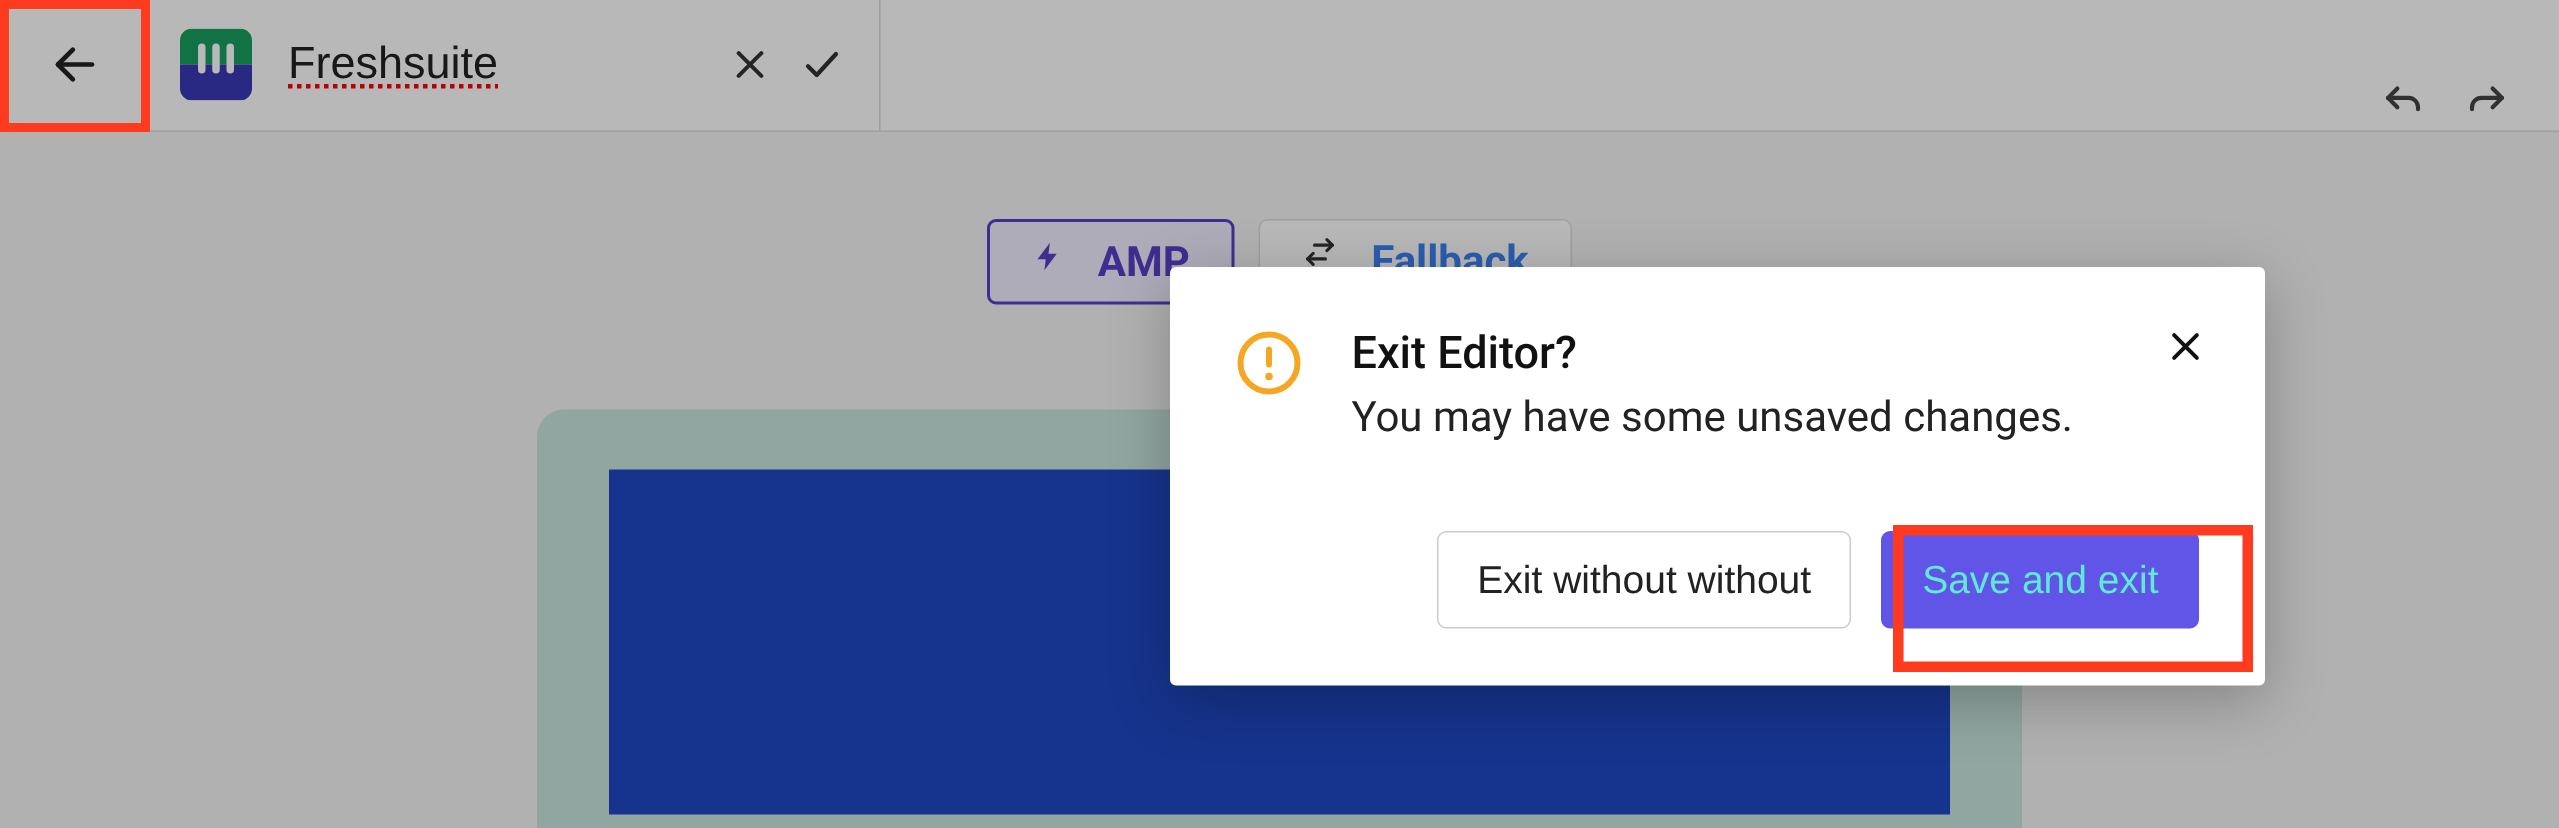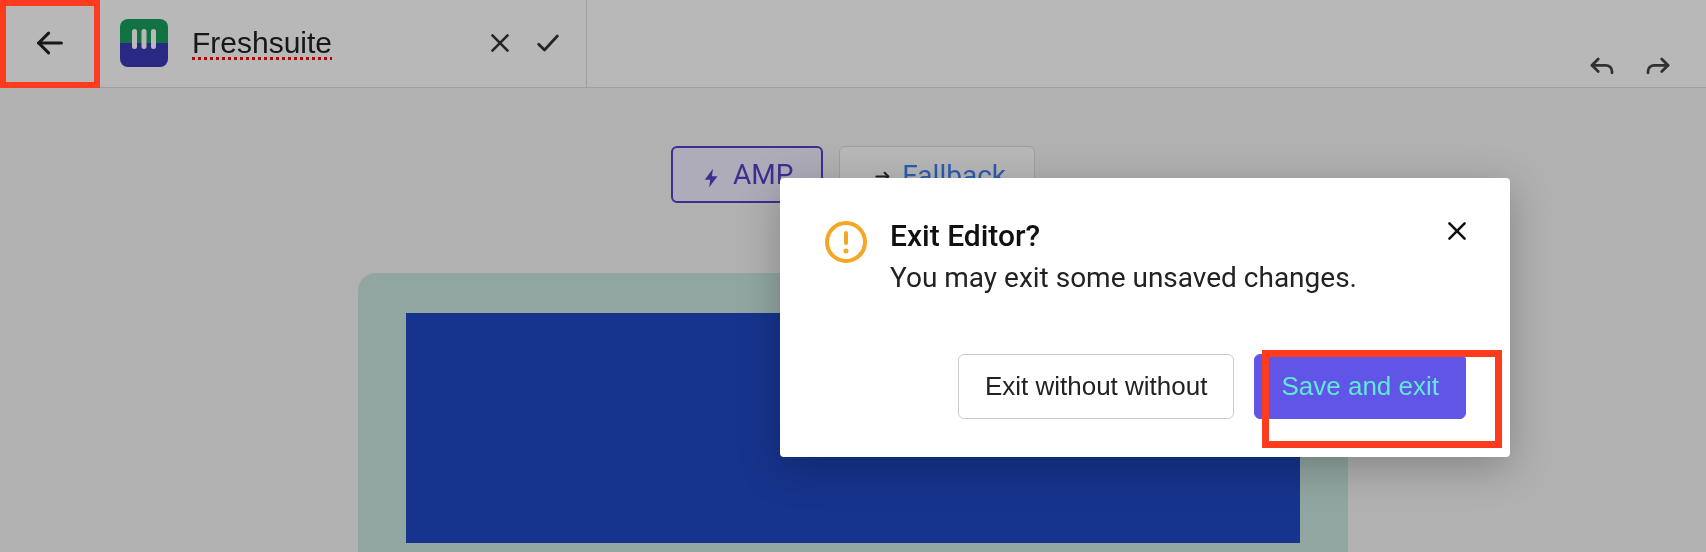--- a/index.html
+++ b/index.html
@@ -85,25 +85,25 @@
       padding-right: 30px;
     }
     .tabs {
       display: flex;
       justify-content: center;
       gap: 16px;
       margin-top: 58px;
     }
     .tab {
       display: flex;
-      align-items: flex-end;
-      gap: 10px;
+      align-items: flex-start;
+      gap: 22px;
       padding: 10px 28px;
       font-size: 28px;
-      font-weight: 400;
+      font-weight: 700;
       border-radius: 6px;
       cursor: pointer;
     }
     .tab.active {
       border: 2px solid #5a3fc9;
       color: #5a3fc9;
       background: #f2efff;
     }
     .tab.inactive {
       border: 1px solid #ddd;
@@ -136,21 +136,21 @@
       width: 730px;
       background: #fff;
       border-radius: 4px;
       box-shadow: 0 10px 40px rgba(0,0,0,0.25);
       z-index: 60;
       padding: 40px 44px 38px 44px;
     }
     .modal-header {
       display: flex;
       align-items: flex-start;
-      gap: 22px;
+      gap: 33px;
     }
     .warn-icon {
       flex-shrink: 0;
       margin-top: 2px;
     }
     .modal-title {
       font-size: 30px;
       font-weight: 500;
       color: #111;
       margin-bottom: 8px;
@@ -283,21 +283,21 @@
   <div class="modal-header">
     <div class="warn-icon">
       <svg width="44" height="44" viewBox="0 0 44 44">
           <circle cx="22" cy="22" r="19" fill="none" stroke="#f5a623" stroke-width="4"></circle>
           <rect x="20" y="11" width="4" height="14" rx="2" fill="#f5a623"></rect>
           <circle cx="22" cy="31" r="2.5" fill="#f5a623"></circle>
         </svg>
     </div>
     <div>
       <div class="modal-title">Exit Editor?</div>
-      <div class="modal-subtitle">You may exit some unsaved changes.</div>
+      <div class="modal-subtitle">You may have some unsaved changes.</div>
     </div>
   </div>
   <div class="modal-actions">
     <button class="btn btn-secondary">Exit without without</button>
     <button class="btn btn-primary">Save and exit</button>
   </div>
 </div>
 
 <div class="highlight-box-back"></div>
 <div class="highlight-box-primary"></div>

